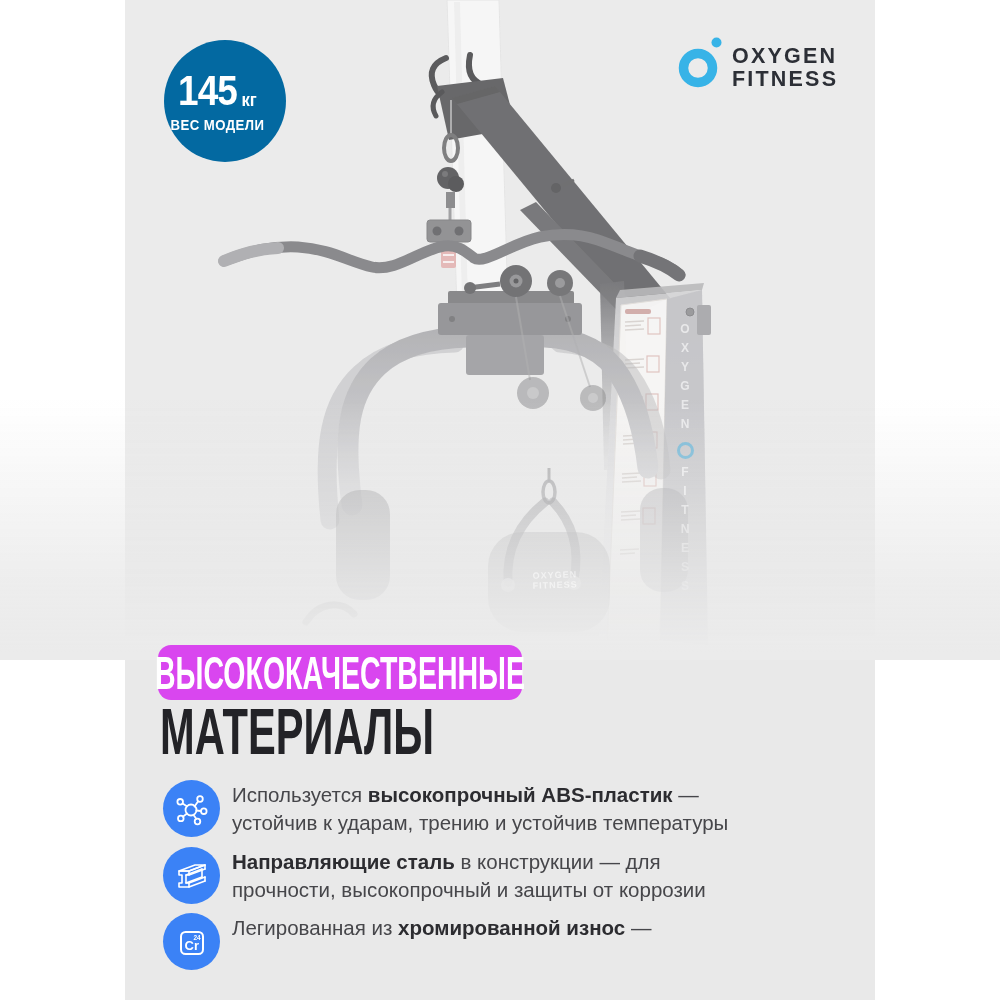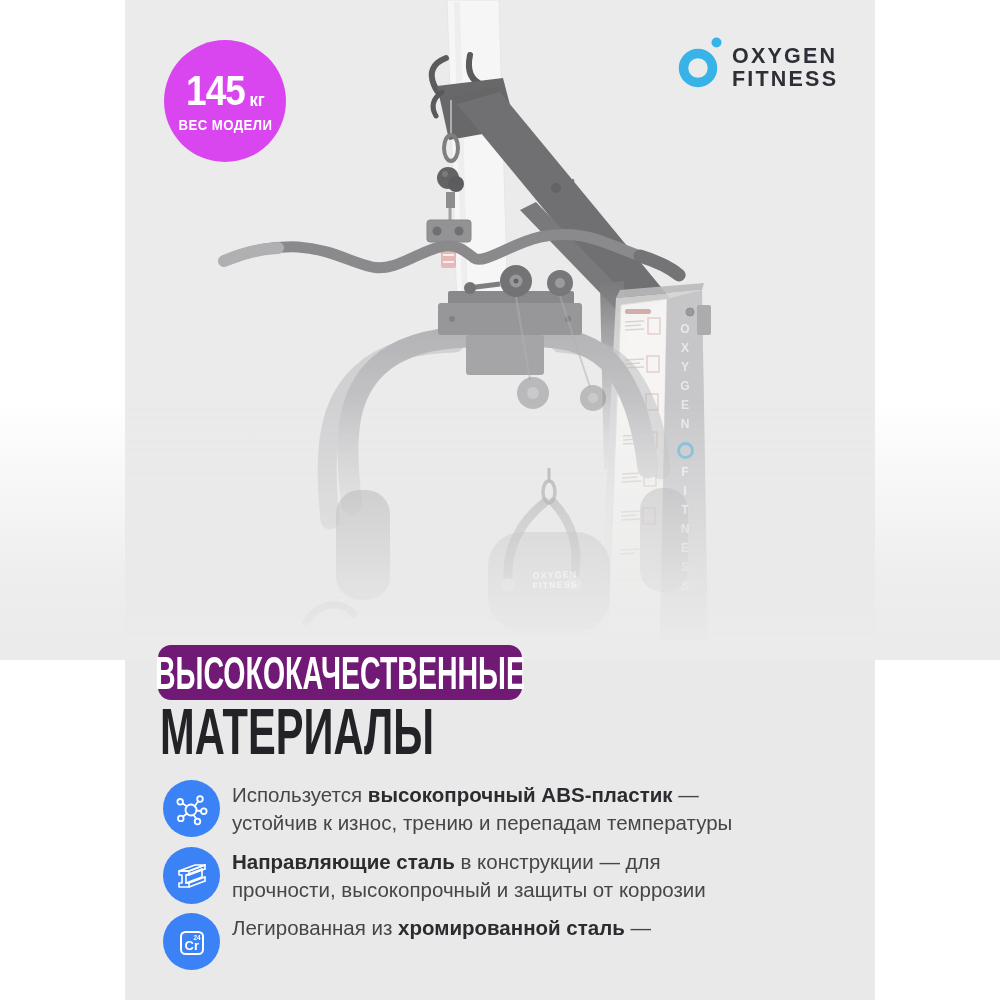--- a/index.html
+++ b/index.html
@@ -2,35 +2,35 @@
 <html><head>
 <meta charset="utf-8">
 <style>
   html,body{margin:0;padding:0;background:#ffffff;}
   .page{position:relative;width:1000px;height:1000px;background:#ffffff;overflow:hidden;
         font-family:"Liberation Sans","DejaVu Sans",sans-serif;}
   .panel{position:absolute;left:125px;top:0;width:750px;height:1000px;background:#e9e9e9;}
 
   
   .badge{position:absolute;left:164px;top:40px;width:122px;height:122px;border-radius:50%;
-         background:#d946ef;display:flex;align-items:center;justify-content:center;}
+         background:#0369a1;display:flex;align-items:center;}
   .badge-inner{display:flex;flex-direction:column;align-items:center;transform:scaleX(.88);color:#fff;}
   .badge-num-row{display:flex;align-items:flex-end;line-height:1;}
   .badge-value{font-size:42px;font-weight:800;letter-spacing:-1px;}
   .badge-unit{font-size:19px;font-weight:700;margin:0 0 3px 5px;}
   .badge-label{font-size:15px;font-weight:700;letter-spacing:.5px;margin-top:4px;white-space:nowrap;}
 
   
   .logo{position:absolute;left:676px;top:34px;display:flex;}
   .logo-words{margin-left:8px;padding-top:11px;color:#2c2f36;font-weight:700;
               font-size:21.5px;line-height:22.5px;letter-spacing:2.2px;}
 
   
   .heading-tag{position:absolute;left:158px;top:645px;width:364px;height:55px;
-               background:#701a75;border-radius:13px;text-align:right;}
+               background:#d946ef;border-radius:13px;text-align:right;}
   .heading-tag-text{position:absolute;left:50%;top:50%;transform:translate(-50%,-50%) scaleX(.62);
                white-space:nowrap;color:#fff;font-weight:700;font-size:46px;letter-spacing:0;}
   .heading-title{position:absolute;left:160px;top:702px;transform:scaleX(.65);transform-origin:left top;
                white-space:nowrap;color:#232327;font-weight:800;font-size:64px;line-height:60px;letter-spacing:0;}
 
   
   .feature{position:absolute;left:163px;display:flex;}
   .feature-icon{flex:0 0 auto;width:57px;height:57px;border-radius:50%;background:#3b82f6;
                 display:flex;align-items:center;justify-content:center;}
   .feature-text{margin-left:12px;margin-top:1px;font-size:20.5px;line-height:28px;color:#46464a;}
@@ -254,21 +254,21 @@
         <line x1="19.5" y1="24" x2="22.3" y2="27.8"></line>
           <circle cx="23.5" cy="30.5" r="2.8"></circle>
         <line x1="13" y1="22.5" x2="9" y2="25.6"></line>
           <circle cx="6.8" cy="27.4" r="2.8"></circle>
         <line x1="12.8" y1="15.2" x2="8.6" y2="12.4"></line>
           <circle cx="6.2" cy="10.8" r="2.8"></circle>
       </svg>
     </div>
     <div class="feature-text">
       <div><span>Используется </span><b>высокопрочный ABS-пластик</b><span> —</span></div>
-      <div>устойчив к износ, трению и перепадам температуры</div>
+      <div>устойчив к ударам, трению и устойчив температуры</div>
     </div>
   </div>
 
   <div class="feature" style="top:847px;">
     <div class="feature-icon">
       <svg width="36" height="36" viewBox="0 0 36 36" fill="none" stroke="#ffffff" stroke-width="1.6" stroke-linejoin="round" stroke-linecap="round">
         <path d="M5,13 L15,13 L15,17 L12,17 L12,25 L15,25 L15,29 L5,29 L5,25 L8,25 L8,17 L5,17 Z"></path>
         <polygon points="5,13 21,7 31,7 15,13"></polygon>
         <line x1="15" y1="13" x2="31" y2="7"></line>
           <line x1="31" y1="7" x2="31" y2="11"></line>
@@ -289,16 +289,16 @@
 
   <div class="feature" style="top:913px;">
     <div class="feature-icon">
       <svg width="36" height="36" viewBox="0 0 36 36">
         <rect x="7" y="8" width="22" height="22" rx="4.5" fill="none" stroke="#ffffff" stroke-width="2"></rect>
         <text x="10.5" y="26" font-size="13" font-weight="bold" fill="#ffffff" font-family="Liberation Sans, DejaVu Sans, sans-serif">Cr</text>
         <text x="19.5" y="15.5" font-size="6.5" font-weight="bold" fill="#ffffff" font-family="Liberation Sans, DejaVu Sans, sans-serif">24</text>
       </svg>
     </div>
     <div class="feature-text">
-      <div><span>Легированная из </span><b>хромированной сталь</b><span> —</span></div>
+      <div><span>Легированная из </span><b>хромированной износ</b><span> —</span></div>
     </div>
   </div>
 </div>
 
 </body></html>

